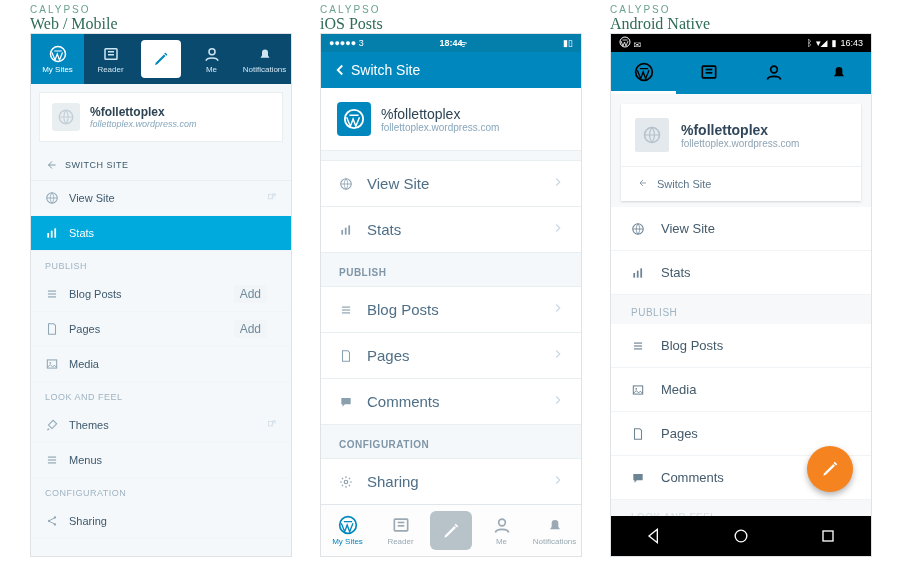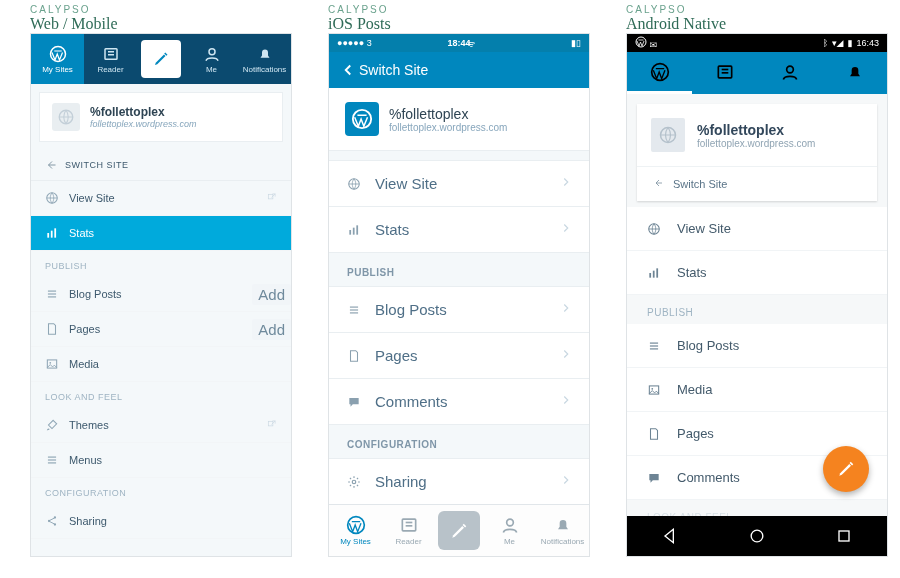--- a/index.html
+++ b/index.html
@@ -1,38 +1,38 @@
 <!DOCTYPE html>
 <html><head>
 <meta charset="utf-8">
 <style>
   * { box-sizing: border-box; margin: 0; padding: 0; font-family: -apple-system, "Helvetica Neue", Arial, sans-serif; }
   body { background: #fff; width: 900px; height: 578px; position: relative; overflow: hidden; }
-  .triptych { display: flex; gap: 36px; padding: 0 30px; }
+  .triptych { display: flex; gap: 28px; padding: 0 30px; }
   .col { width: 262px; }
   .caption-top { font-size: 10px; letter-spacing: 2px; color: #6aa28d; margin-top: 4px; }
   .caption-sub { font-family: Georgia, serif; font-size: 16px; color: #2f6b57; }
   .device { width: 262px; height: 524px; border: 1px solid #dfe3e6; position: relative; background: #fff; overflow: hidden; }
   
   .wm-top { background: #0b4a6f; display: flex; height: 50px; }
   .wm-top .tab { flex: 1; display: flex; flex-direction: column; align-items: center; justify-content: center; color: #cfe6f2; font-size: 8px; gap: 2px; cursor: pointer; }
   .wm-top .tab.active { background: #0087be; color: #fff; }
   .wm-top .tab.compose { background: #fff; border-radius: 4px; margin: 6px 4px; flex: 0 0 40px; }
   .wm-top svg { width: 18px; height: 18px; }
   .site-card { background: #fff; margin: 8px; padding: 10px 12px; display: flex; align-items: center; gap: 10px; border: 1px solid #e9eef1; }
   .site-card .blavatar { width: 28px; height: 28px; background: #e9eef1; border-radius: 3px; display: flex; align-items: center; justify-content: center; }
   .site-card .titles { display: flex; flex-direction: column; }
   .site-card .name { font-size: 12px; font-weight: 600; color: #2e4453; }
   .site-card .url  { font-size: 9px; font-style: italic; color: #87a6bc; }
   .wm-switch { font-size: 9px; color: #3d596d; padding: 8px 14px; letter-spacing: 0.5px; display: flex; align-items: center; gap: 6px; border-bottom: 1px solid #e9eef1; cursor:pointer;}
   .wm-list { }
   .wm-item { display: flex; align-items: center; gap: 10px; padding: 10px 14px; font-size: 11px; color: #3d596d; border-bottom: 1px solid #f2f5f7; cursor:pointer; position:relative;}
   .wm-item.selected { background: #00aadc; color: #fff; }
   .wm-item .ext { position: absolute; right: 14px; color: #c8d7e1; font-size: 10px; }
-  .wm-item .add { position: absolute; right: 0; background: #f1f5f8; color: #6f8a9c; font-size: 15px; padding: 2px 6px; border-radius: 2px; }
+  .wm-item .add { position: absolute; right: 24px; background: #f1f5f8; color: #6f8a9c; font-size: 12px; padding: 2px 6px; border-radius: 2px; }
   .wm-section { font-size: 9px; color: #9fb4c3; padding: 10px 14px 6px; letter-spacing: 0.5px; }
   .ico { width: 14px; height: 14px; display:inline-flex; align-items:center; justify-content:center; }
   .ico svg { width: 14px; height: 14px; }
   
   .ios-status { background: #047fac; color: #fff; font-size: 9px; height: 18px; display: flex; align-items: center; justify-content: space-between; padding: 0 8px; }
   .ios-status .center { position: absolute; left: 0; right: 0; text-align: center; font-weight: 600; }
   .ios-nav { background: #0087be; color: #fff; height: 36px; display: flex; align-items: center; padding: 0 10px; font-size: 14px; gap: 6px; }
   .ios-site { display: flex; align-items: center; gap: 10px; padding: 14px 16px; border-bottom: 1px solid #e9eef1; }
   .ios-site .blv { width: 34px; height: 34px; background: #0087be; border-radius: 4px; display:flex;align-items:center;justify-content:center; }
   .ios-site .nm { font-size: 14px; font-weight: 500; color: #2e4453; }

